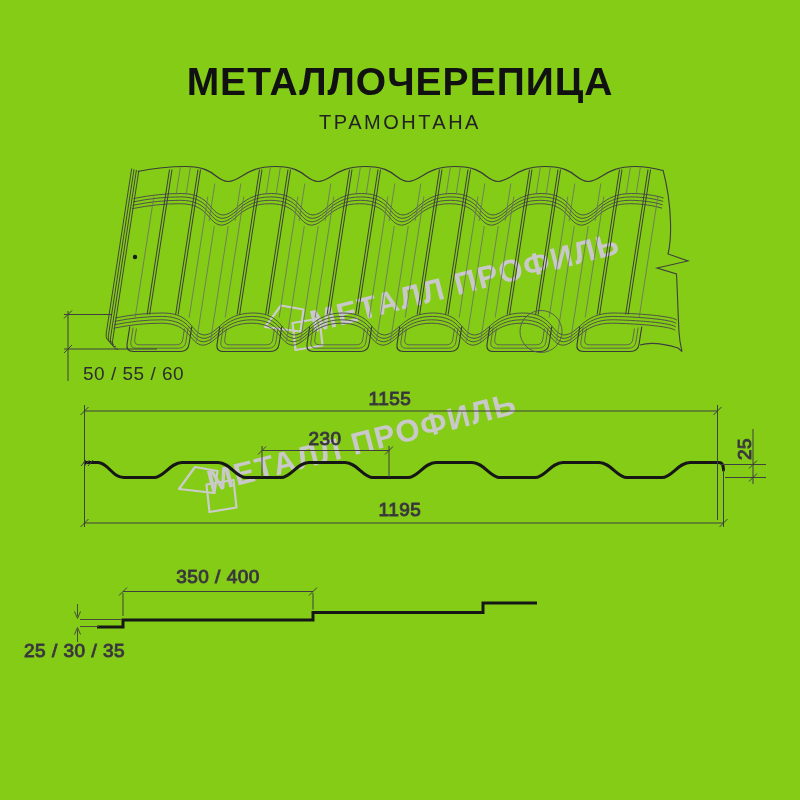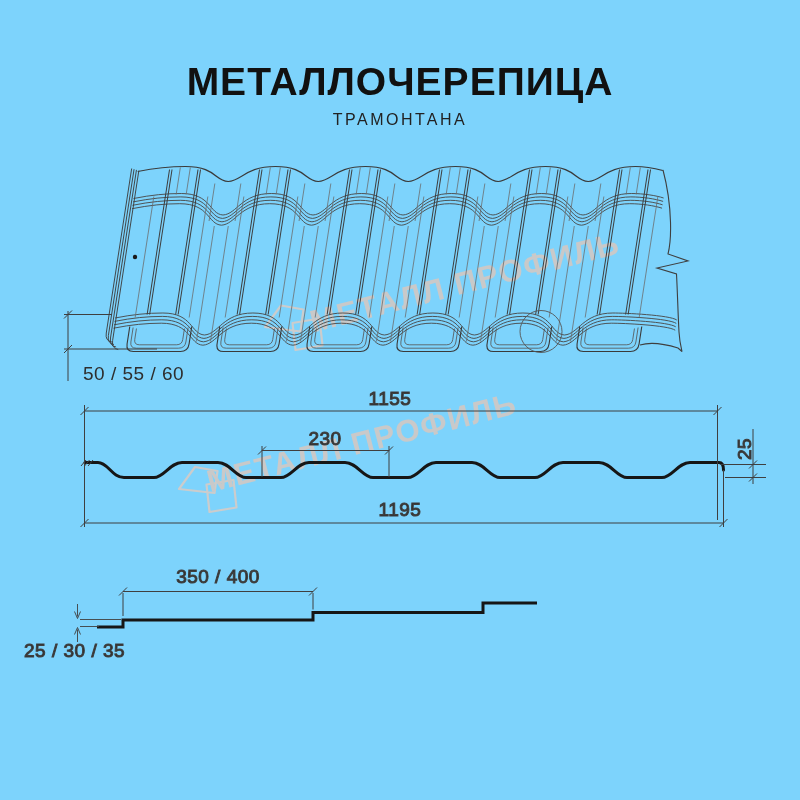--- a/index.html
+++ b/index.html
@@ -1,21 +1,21 @@
 <!DOCTYPE html>
 <html><head>
 <meta charset="utf-8">
 <style>
   html,body{margin:0;padding:0;background:#fff;}
-  .page{position:relative;width:800px;height:800px;background:#7dd3fc;overflow:hidden;
+  .page{position:relative;width:800px;height:800px;background:#84cc16;overflow:hidden;
         font-family:"Liberation Sans",sans-serif;}
   .title{position:absolute;left:0;top:60px;width:800px;text-align:center;
          font-size:39px;font-weight:bold;letter-spacing:1px;color:#111;}
   .subtitle{position:absolute;left:0;top:111px;width:800px;text-align:center;
-            font-size:16px;font-weight:400;letter-spacing:2.5px;color:#222;}
+            font-size:20px;font-weight:400;letter-spacing:2.5px;color:#222;}
   svg{position:absolute;left:0;top:0;}
   .dim-text{font-family:"Liberation Sans",sans-serif;font-size:19px;fill:#2e2e2e;letter-spacing:.5px;}
   .wm-text{font-family:"Liberation Sans",sans-serif;font-size:31px;font-weight:bold;
            letter-spacing:1.5px;fill:#c9c9c9;}
 </style>
 </head>
 <body>
 
 <div class="page">
 

